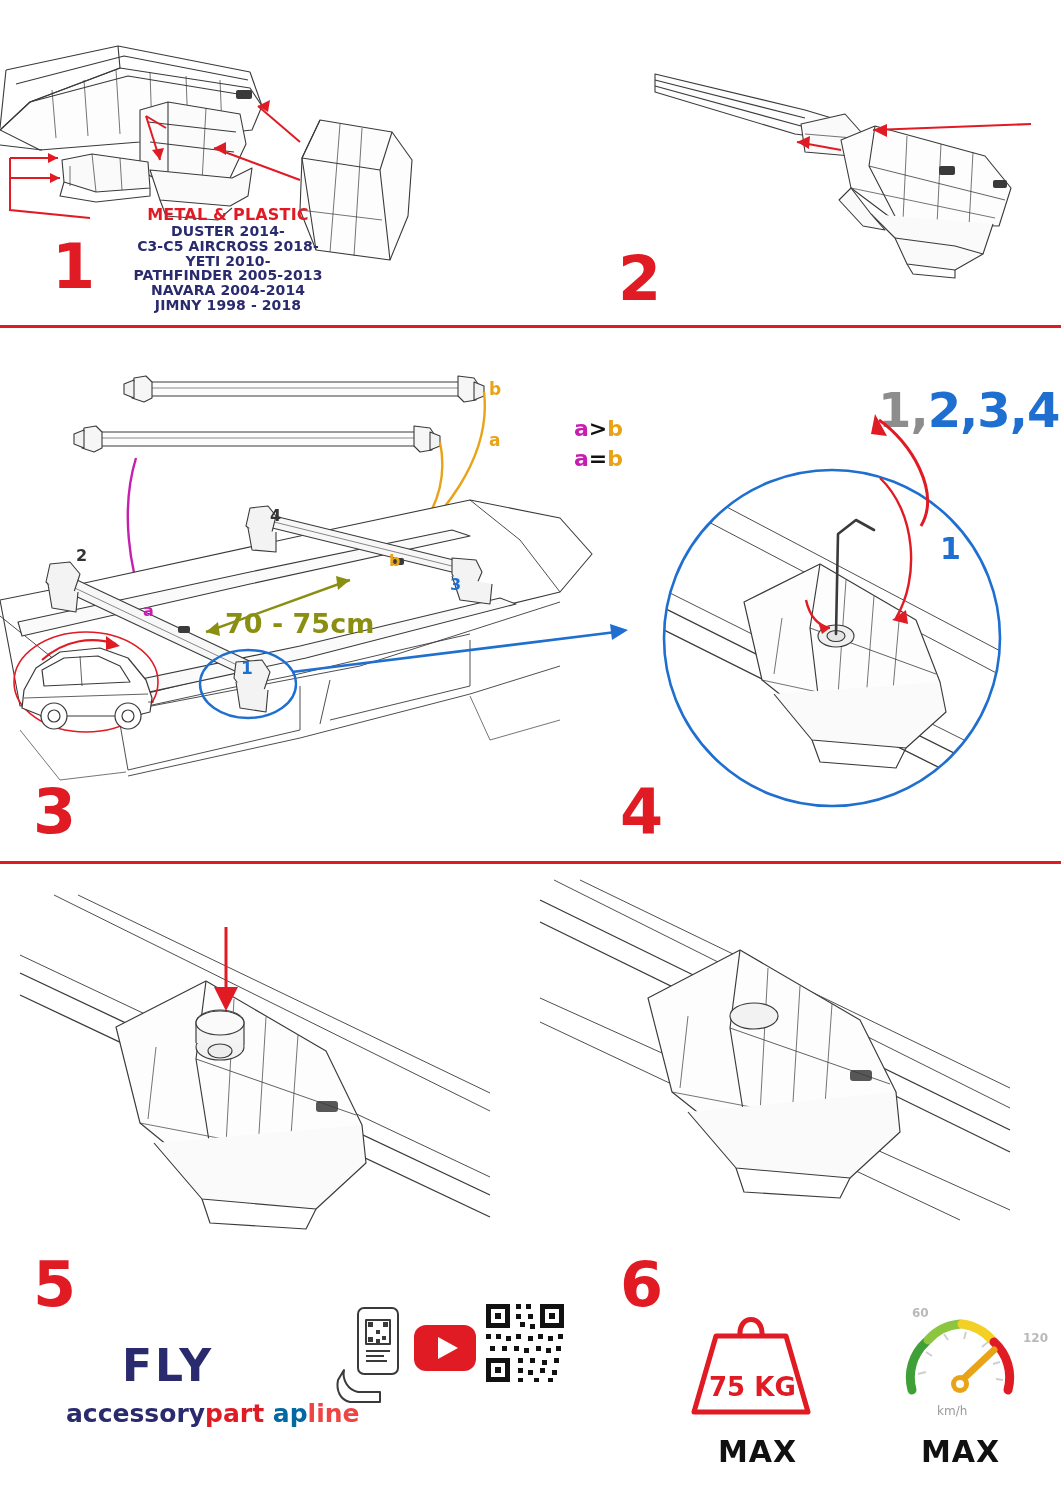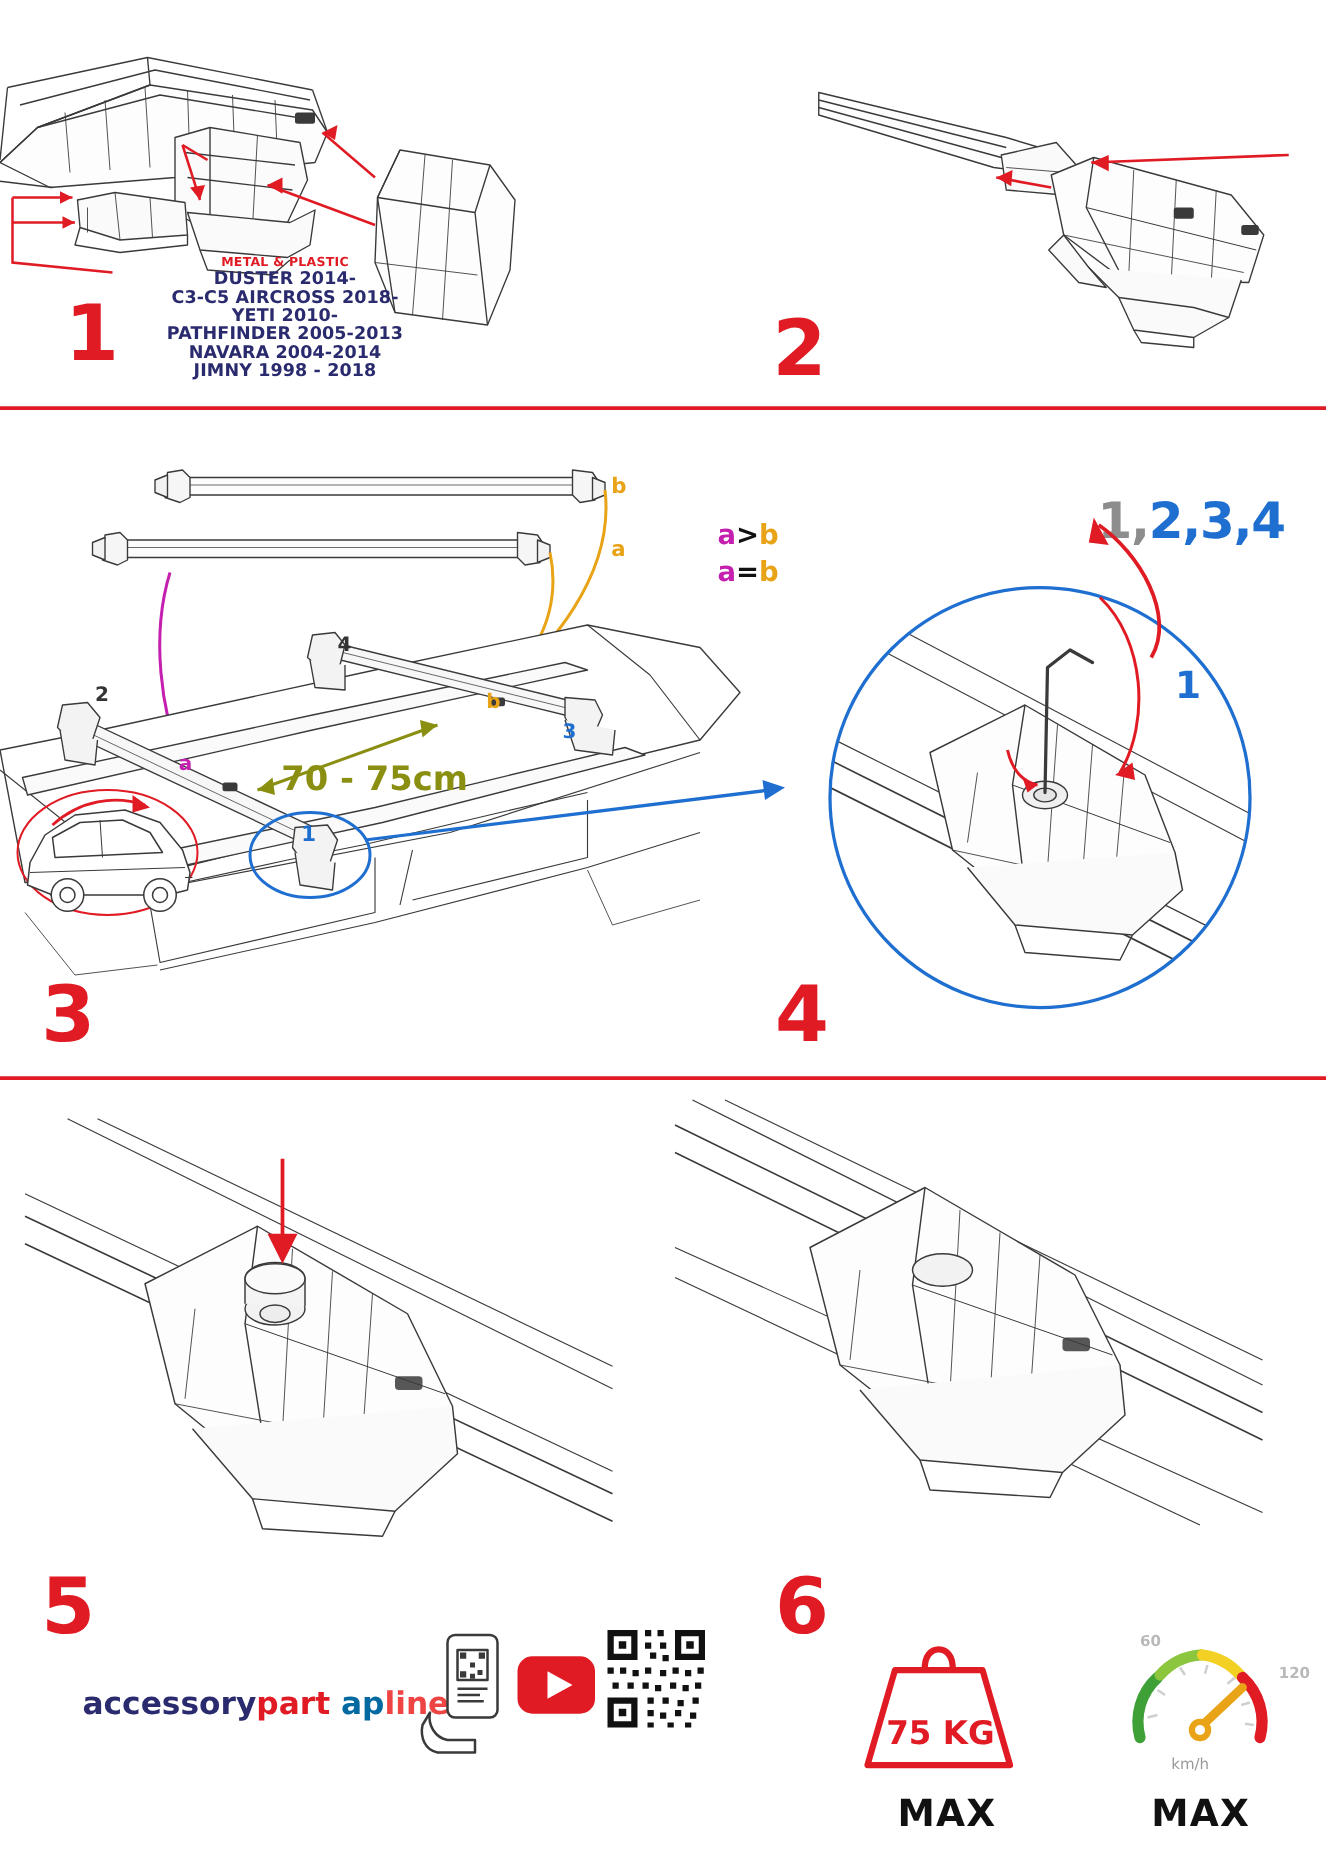--- a/index.html
+++ b/index.html
@@ -39,43 +39,43 @@
   
   svg{display:block;overflow:visible;}
   .art{position:absolute;}
 
   
   .compat{
     position:absolute;left:118px;top:205px;width:220px;text-align:center;
     font-family:"DejaVu Sans", sans-serif;
   }
   .compat .hdr{
-    color:#e01b24;font-weight:bold;font-size:10px;letter-spacing:.2px;
+    color:#e01b24;font-weight:bold;font-size:16px;letter-spacing:.2px;
   }
   .compat .ln{
     color:#2a2a6e;font-weight:bold;font-size:14px;line-height:1.06;
     letter-spacing:.1px;
   }
   .compat .ln span{display:block;}
 
   
   .legend{
     position:absolute;left:574px;top:370px;
     font-family:"DejaVu Sans", sans-serif;font-weight:bold;font-size:22px;
     line-height:1.35;
     margin-top:44px;
   }
   .legend .a{color:#c51fb0;}
   .legend .op{color:#111;}
   .legend .b{color:#e8a317;}
 
   
   .order-label{
-    position:absolute;left:878px;top:394px;
-    font-family:"DejaVu Sans", sans-serif;font-weight:bold;font-size:40px;
+    position:absolute;left:878px;top:382px;
+    font-family:"DejaVu Sans", sans-serif;font-weight:bold;font-size:48px;
     letter-spacing:-1px;white-space:nowrap;
   }
   .order-label .g{color:#8d8d8d;}
   .order-label .bl{color:#1f6fd0;}
 
   
   .tag{position:absolute;font-family:"DejaVu Sans", sans-serif;font-weight:bold;}
 
   #tag-b-top{left:489px;top:379px;font-size:17px;color:#e8a317;}
   #tag-a-top{left:489px;top:430px;font-size:17px;color:#e8a317;}
@@ -493,20 +493,21 @@
       <g stroke="#e01b24" stroke-width="3" fill="none">
         <path d="M206 32 L206 100"></path>
       </g>
       <polygon points="206,116 194,92 218,92" fill="#e01b24"></polygon>
     </svg>
   </div>
 
   <div class="stepnum" id="step-5">5</div>
 
   <div class="brand">
+    <div class="fly">FLY</div>
     <div class="sub">
       <span class="accessory">accessory</span><span class="part">part</span>&nbsp;<span class="ap">ap</span><span class="line">line</span>
     </div>
   </div>
 
   <div class="art" style="left:336px;top:1306px;">
     <svg width="72" height="100" viewBox="0 0 72 100">
       <g fill="none" stroke="#3a3a3a" stroke-width="2" stroke-linejoin="round">
         <rect x="22" y="2" width="40" height="66" rx="6" fill="#fff"></rect>
         <rect x="30" y="14" width="24" height="24" fill="#fff"></rect>

